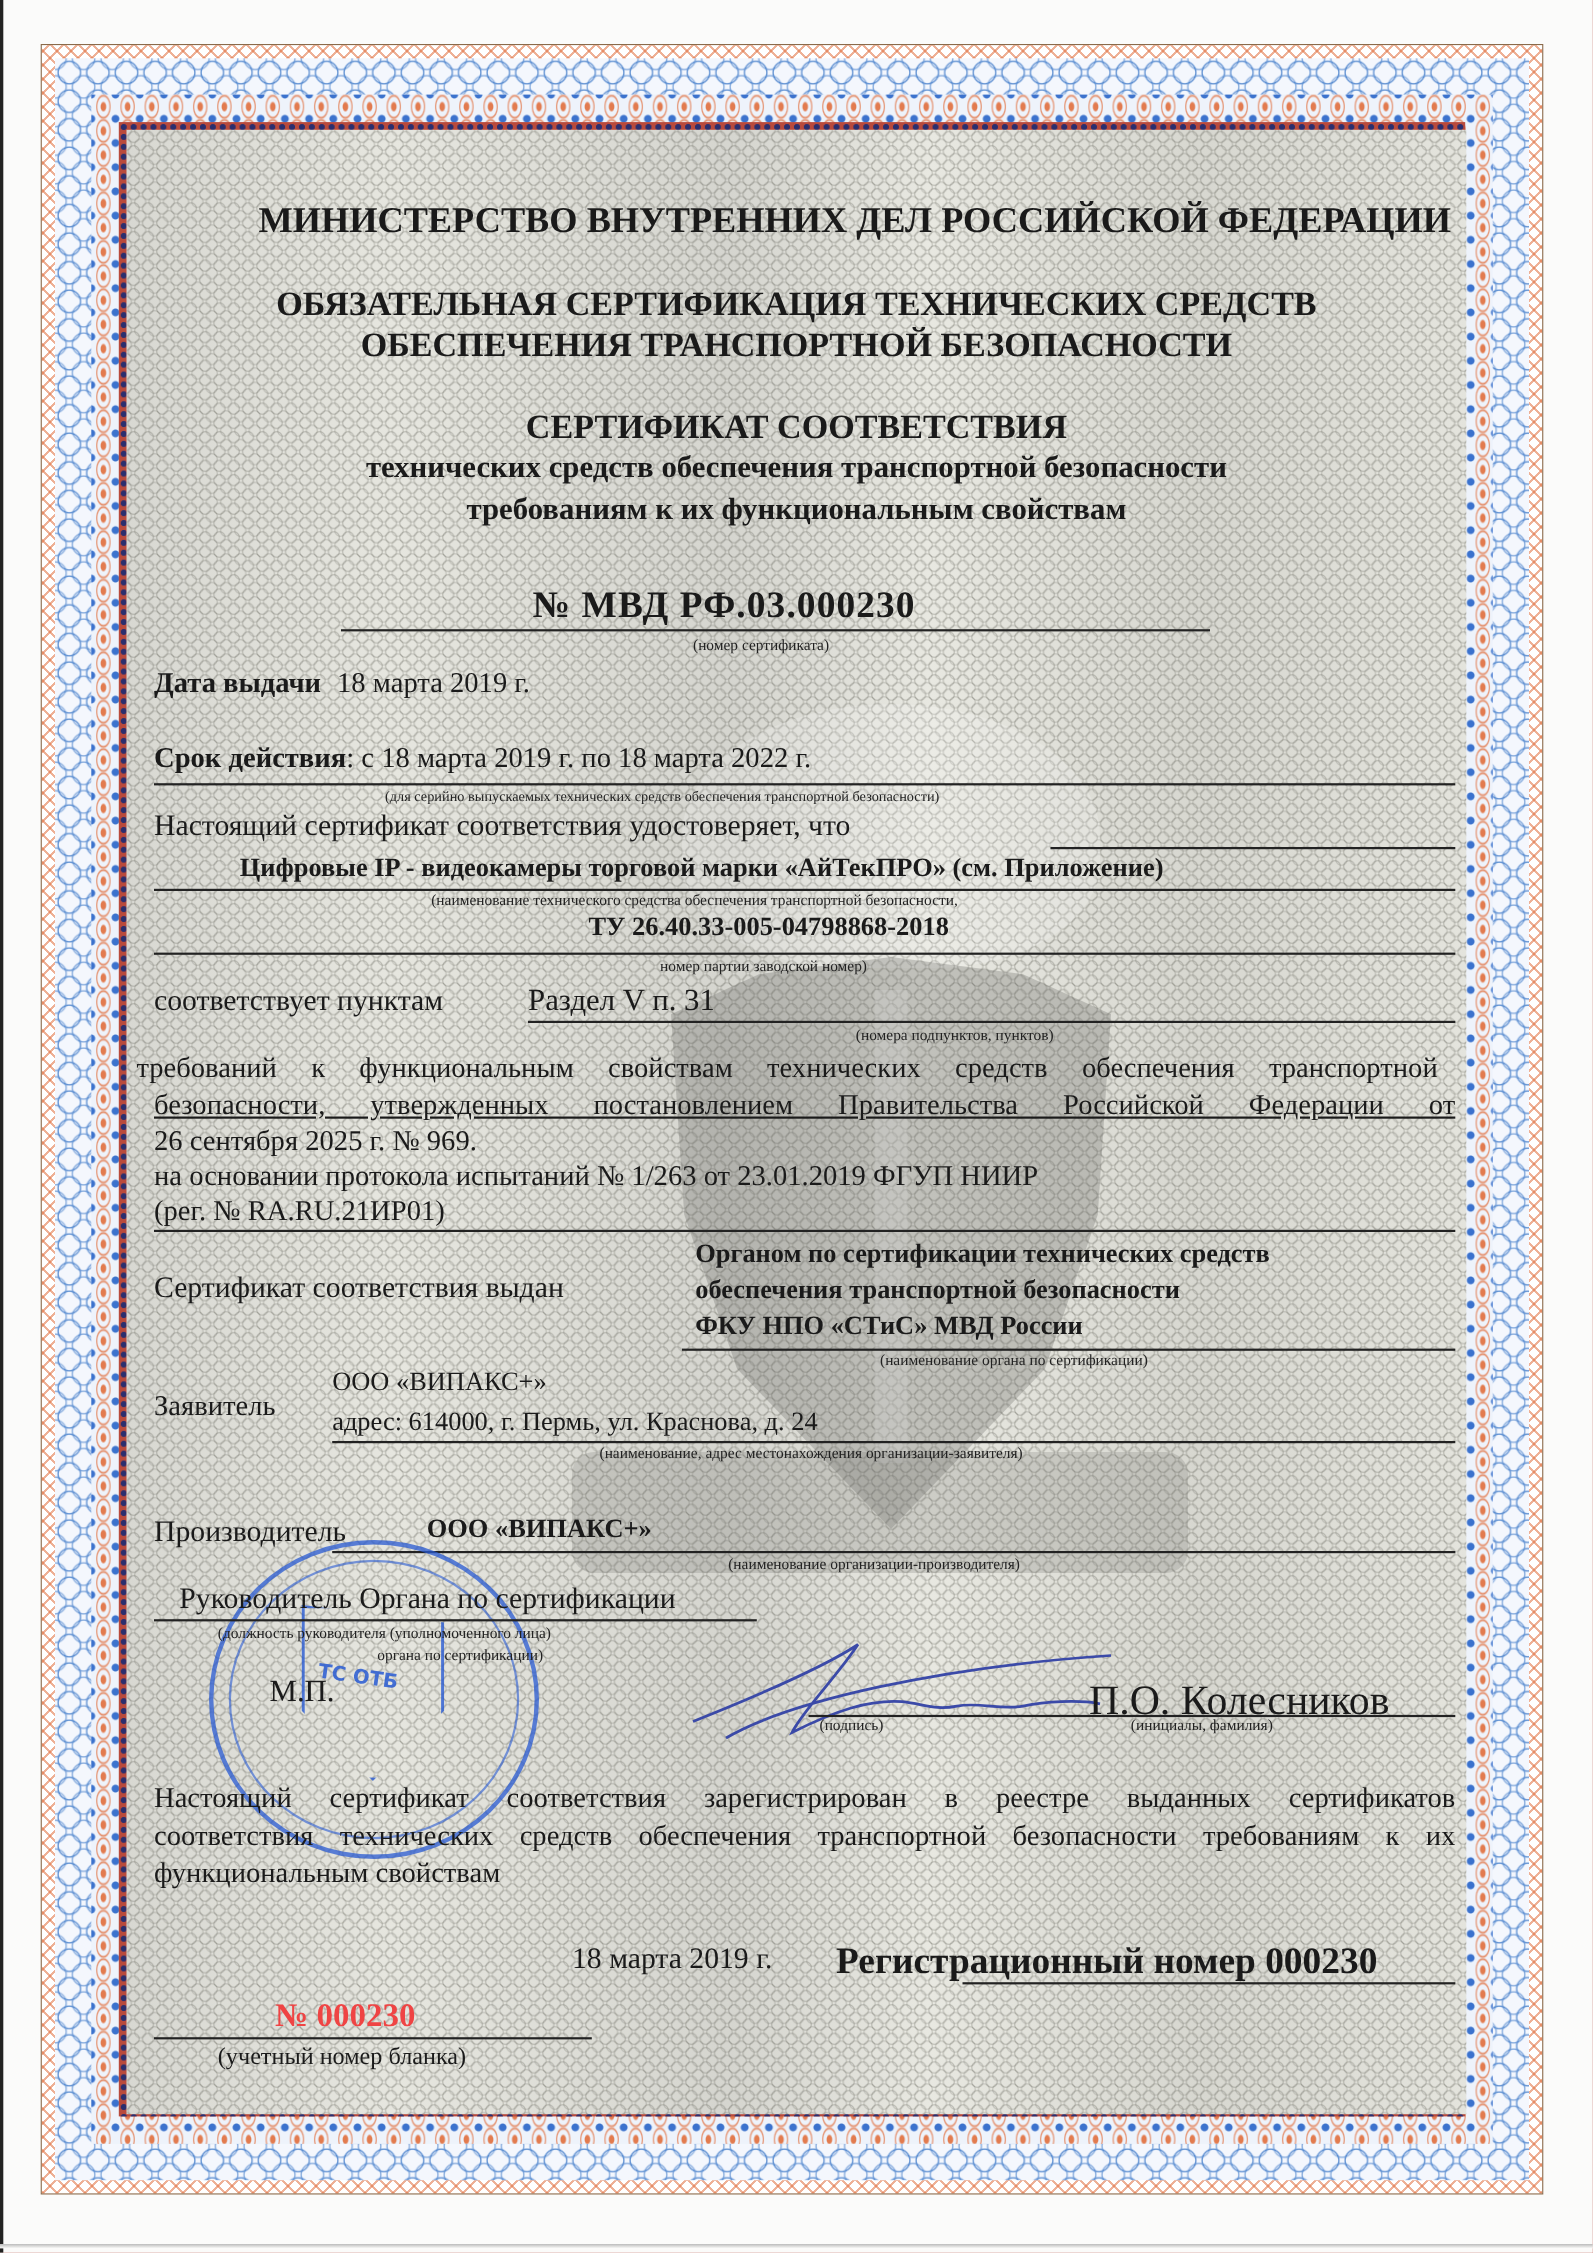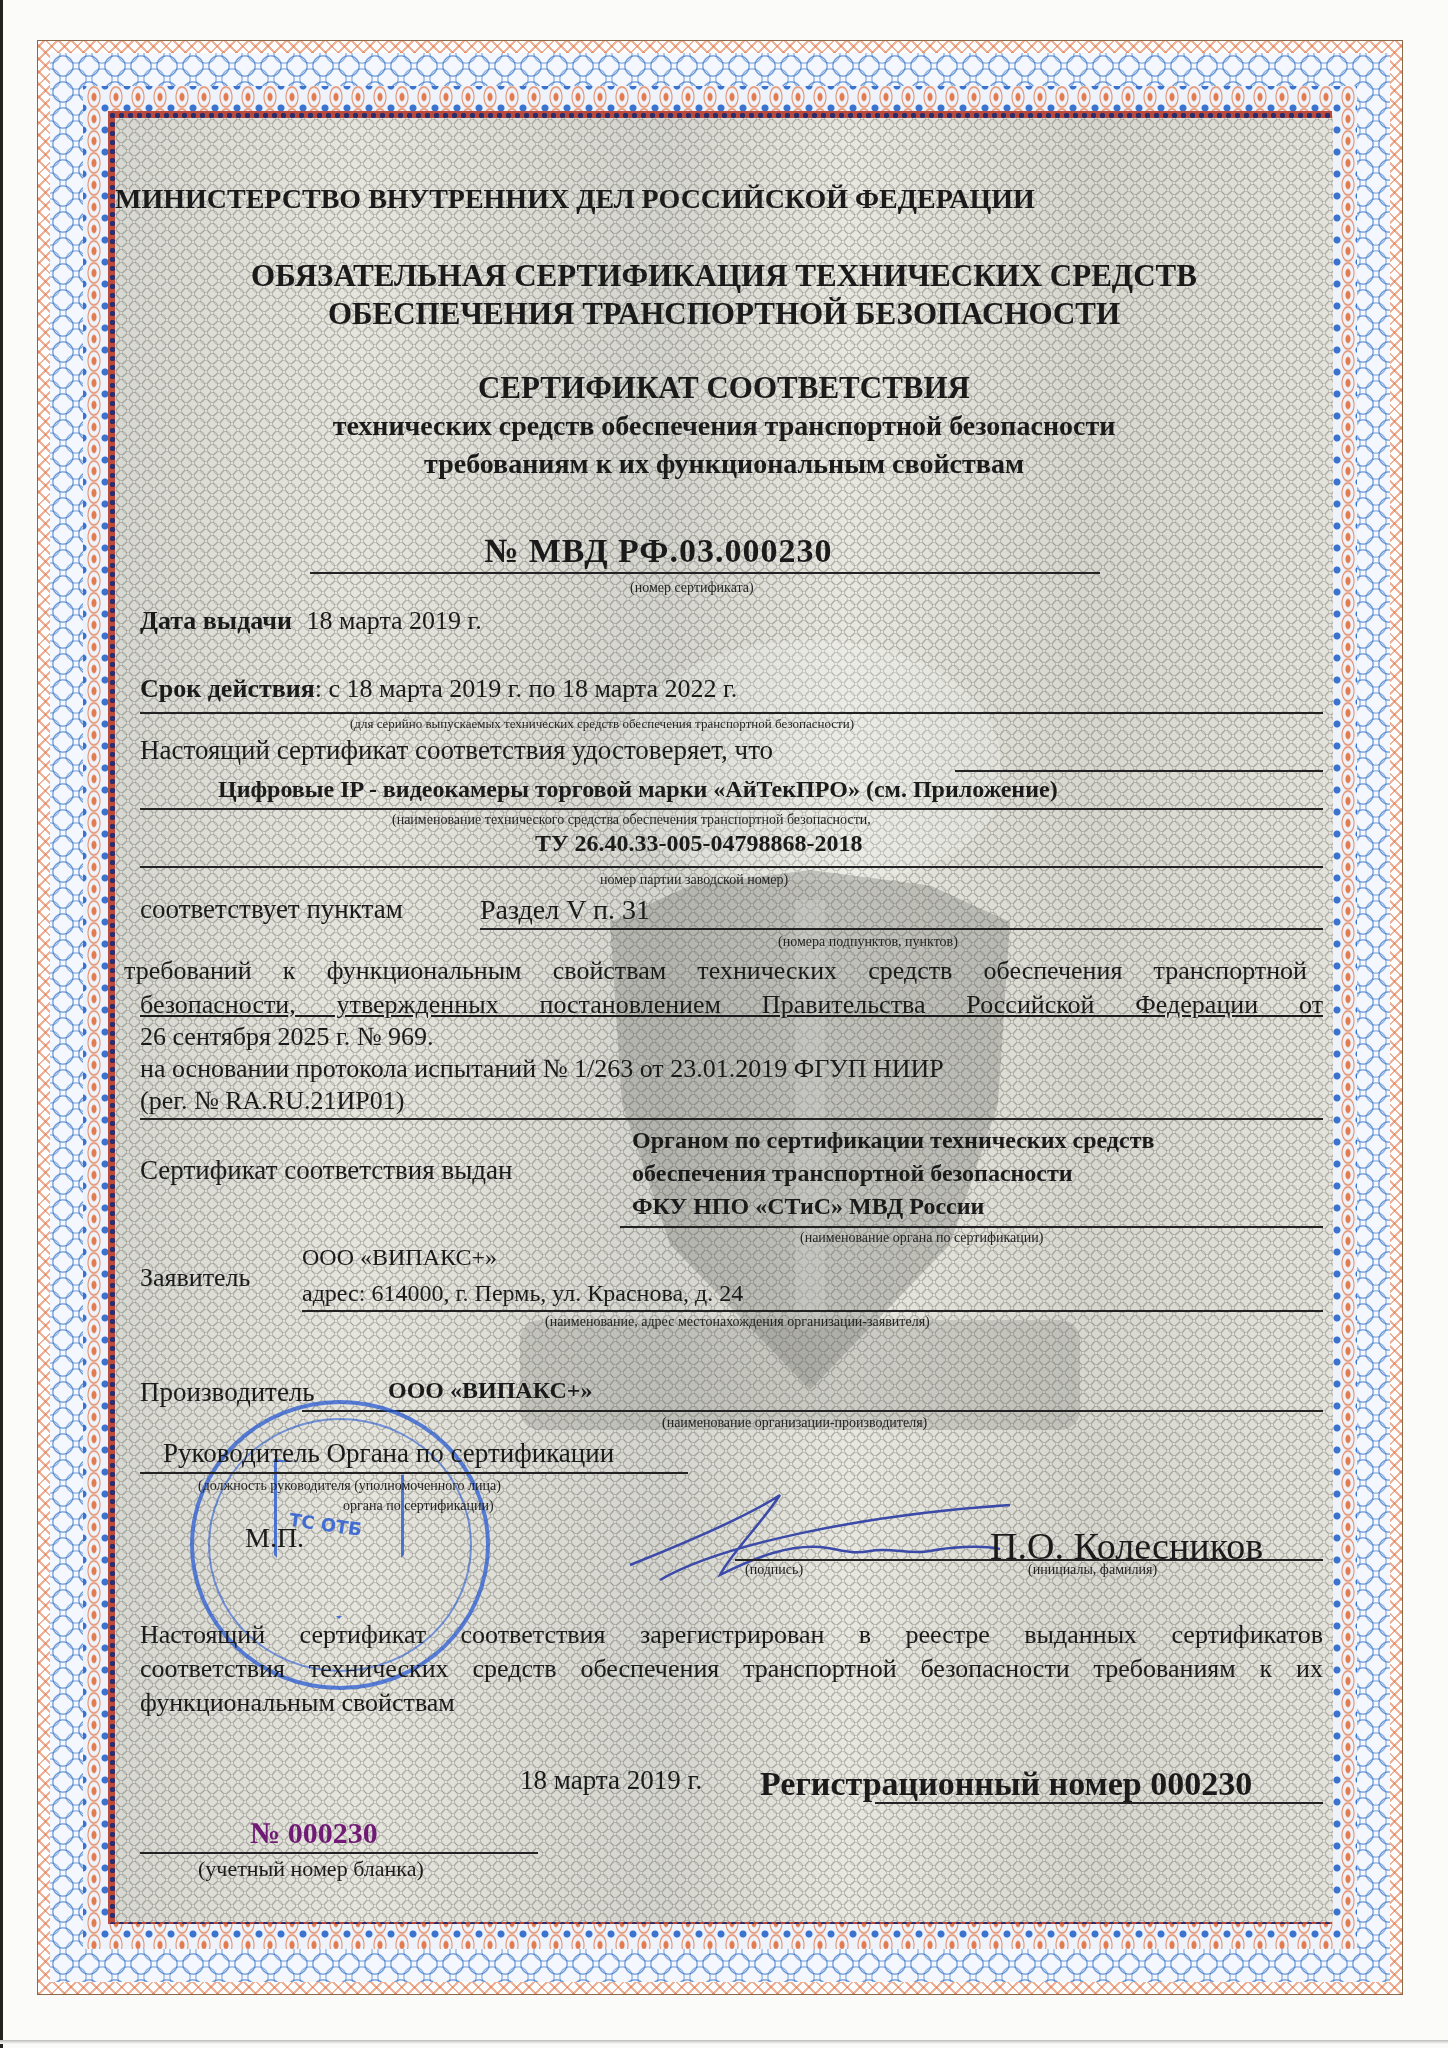--- a/index.html
+++ b/index.html
@@ -34,29 +34,29 @@
       linear-gradient(90deg, #d8d8d2 0%, #e6e6df 20%, #d5d5cf 45%, #e8e8e1 60%, #d7d7d0 80%, #e4e4dd 100%);}
 
   
   .wm-shield{position:absolute;left:610px;top:870px;width:400px;height:520px;background:rgba(95,95,90,.28);
     clip-path:polygon(50% 0,80% 3%,100% 10%,97% 45%,85% 72%,50% 100%,15% 72%,3% 45%,0 10%,20% 3%);}
   .wm-eagle{position:absolute;left:620px;top:640px;width:380px;height:240px;border-radius:50% 50% 40% 40%;background:rgba(255,255,255,.18);}
   .wm-sword{position:absolute;left:795px;top:900px;width:30px;height:430px;background:rgba(210,210,205,.35);}
   .wm-ribbon{position:absolute;left:520px;top:1320px;width:560px;height:110px;background:rgba(110,110,105,.22);border-radius:20px;}
 
   .t{position:absolute;white-space:nowrap;}
-  .h1{font-weight:bold;font-size:28px;text-align:left;left:115px;width:1218px;}
+  .h1{font-weight:bold;font-size:33px;text-align:right;left:101px;width:1218px;}
   .h2{font-weight:bold;font-size:31px;text-align:center;left:115px;width:1218px;}
   .h3{font-weight:bold;font-size:28px;text-align:center;left:115px;width:1218px;}
   .body{font-size:26px;}
   .bold{font-weight:bold;}
   .cap{font-size:14px;color:#222;}
   .line{position:absolute;height:2px;background:#222;}
   .just{white-space:normal;text-align:justify;text-align-last:justify;}
-  .red{color:#701a75;font-weight:bold;font-size:30px;}
+  .red{color:#ef4444;font-weight:bold;font-size:30px;}
 
   .stamp{position:absolute;left:190px;top:1400px;width:300px;height:290px;border-radius:50%;border:4px solid rgba(40,90,210,.75);box-sizing:border-box;}
   .stamp::before{content:"";position:absolute;left:14px;top:14px;right:14px;bottom:14px;border-radius:50%;border:2px solid rgba(40,90,210,.6);}
   .stamp-shield{position:absolute;left:80px;top:55px;width:130px;height:160px;border:3px solid rgba(40,90,210,.8);box-sizing:border-box;
     clip-path:polygon(0 0,100% 10%,100% 60%,50% 100%,0 60%);}
   .stamp-text{position:absolute;left:95px;top:110px;font-family:"DejaVu Sans",sans-serif;font-weight:bold;font-size:18px;color:rgba(40,90,210,.85);transform:rotate(8deg);}
   .sig{position:absolute;left:600px;top:1485px;}
 </style>
 </head>
 <body>

